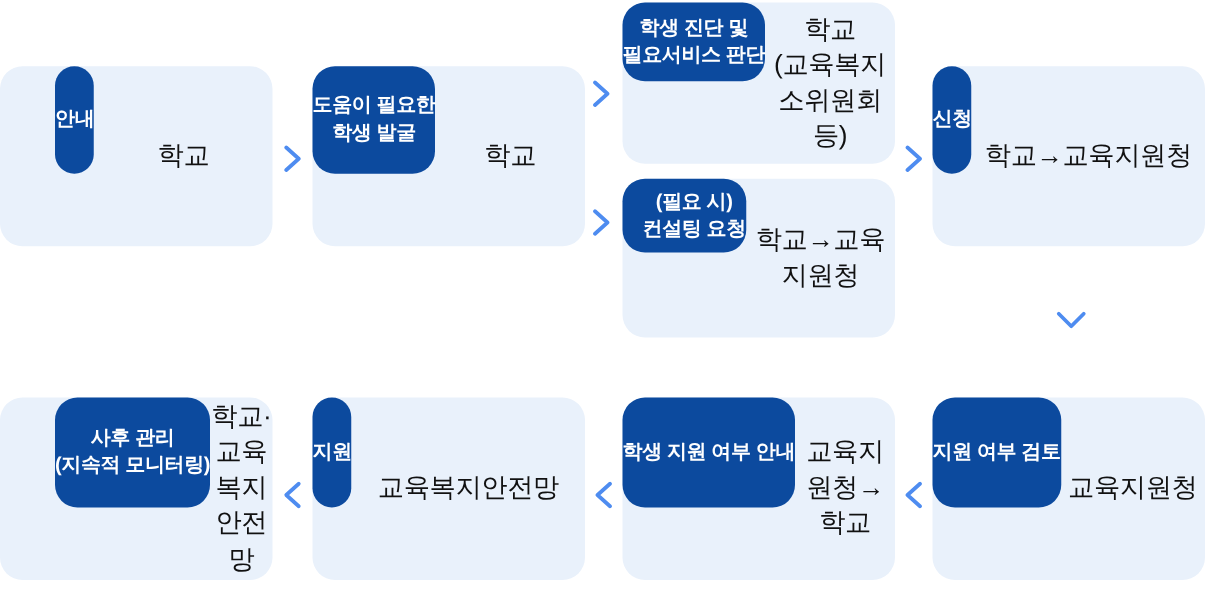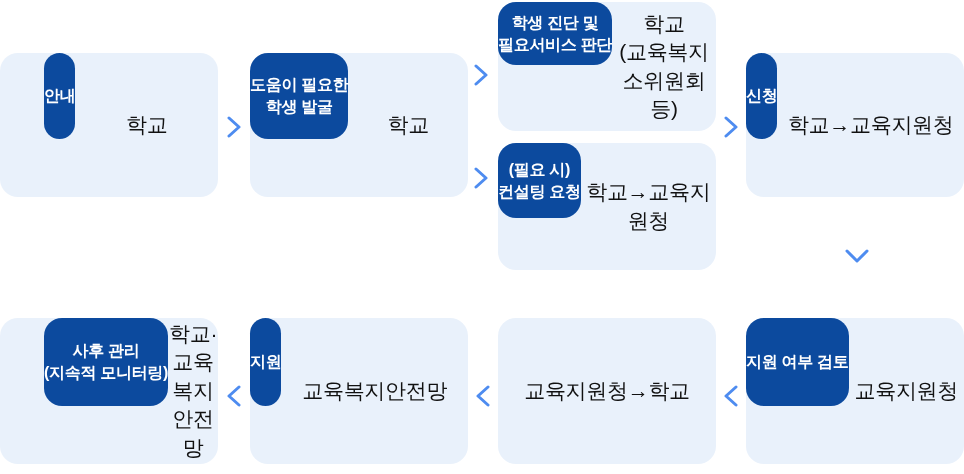--- a/index.html
+++ b/index.html
@@ -64,21 +64,21 @@
   .col4 { left: 746px; }
   
   .row-top   { top: 53px;  height: 144px; }
   .row-top   .head { height: 86px; }
   .row-bottom{ top: 318px; height: 146px; }
   .row-bottom .head { height: 88px; }
   
   .c3a { top: 2px;   height: 129px; }
   .c3a .head { height: 63px; }
   .c3b { top: 143px; height: 127px; }
-  .c3b .head { height: 75px; }
+  .c3b .head { height: 59px; padding-left: 16px; }
   
   .arrow { position: absolute; display: block; }
 </style>
 </head>
 <body>
 
 <div class="stage">
 
   <div class="card col1 row-top">
     <div class="head">
@@ -120,20 +120,23 @@
   </div>
 
   <div class="card col4 row-bottom">
     <div class="head">
       <div class="title">지원 여부 검토</div>
     </div>
     <div class="sub">교육지원청</div>
   </div>
 
   <div class="card col3 row-bottom">
+    <div class="head">
+      <div class="title">학생 지원 여부 안내</div>
+    </div>
     <div class="sub">교육지원청→학교</div>
   </div>
 
   <div class="card col2 row-bottom">
     <div class="head">
       <div class="title">지원</div>
     </div>
     <div class="sub">교육복지안전망</div>
   </div>
 

